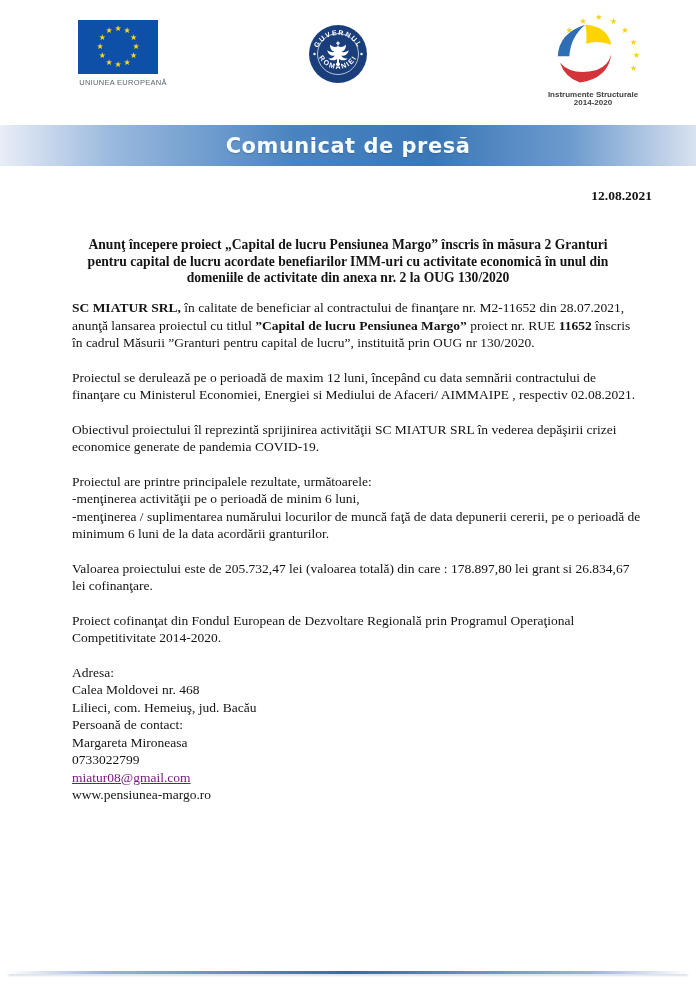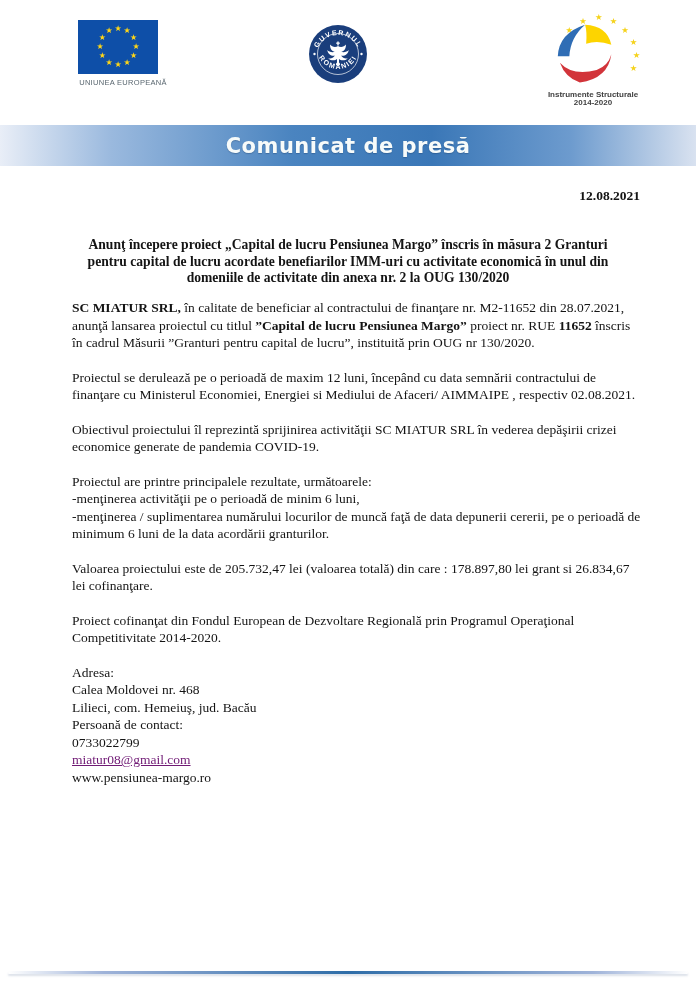--- a/index.html
+++ b/index.html
@@ -25,21 +25,21 @@
     position:absolute;left:0;top:117px;width:696px;height:41px;
     background:linear-gradient(to right,#e9eef7 0%,#9ab9de 16%,#4a84c0 42%,#3a77b7 62%,#6d9bce 82%,#d9e2f0 100%);
     display:flex;align-items:center;justify-content:center;margin-top:8px;
   }
   .banner-title{
     font-family:"DejaVu Sans","Liberation Sans",sans-serif;font-weight:bold;font-size:21px;
     color:#f7fbfa;letter-spacing:.5px;text-shadow:0 1px 1px rgba(30,60,100,.35);
   }
   
   .date-line{position:absolute;top:188px;left:0;width:696px;text-align:right;
-             padding-right:56px;box-sizing:border-box;font-weight:bold;font-size:13.5px;}
+             padding-right:44px;box-sizing:border-box;font-weight:bold;font-size:13.5px;}
   .doc-title{position:absolute;top:220px;left:68px;width:560px;text-align:center;
              font-weight:bold;font-size:13.6px;line-height:16.5px;margin-top:17px;}
   .body-text{position:absolute;top:299px;left:72px;width:570px;font-size:13.5px;line-height:17.5px;}
   .para{margin:0 0 17px 0;}
   .addr-block{margin-top:5px;}
   .contact-block{}
   .tline{font-size:13.5px;line-height:17.5px;}
   a.email{color:#701a75;text-decoration:underline;}
   
   .footer-rule{
@@ -149,20 +149,21 @@
       </div>
 
     <div class="addr-block">
       <div class="tline">Adresa:</div>
       <div class="tline">Calea Moldovei nr. 468</div>
       <div class="tline">Lilieci, com. Hemeiuş, jud. Bacău</div>
     </div>
 
     <div class="contact-block">
       <div class="tline">Persoană de contact:</div>
+      <div class="tline">Margareta Mironeasa</div>
       <div class="tline">0733022799</div>
       <div class="tline"><a class="email" href="#">miatur08@gmail.com</a></div>
       <div class="tline">www.pensiunea-margo.ro</div>
     </div>
   </div>
 
   <div class="footer-rule"></div>
 </div>
 
 </body></html>

